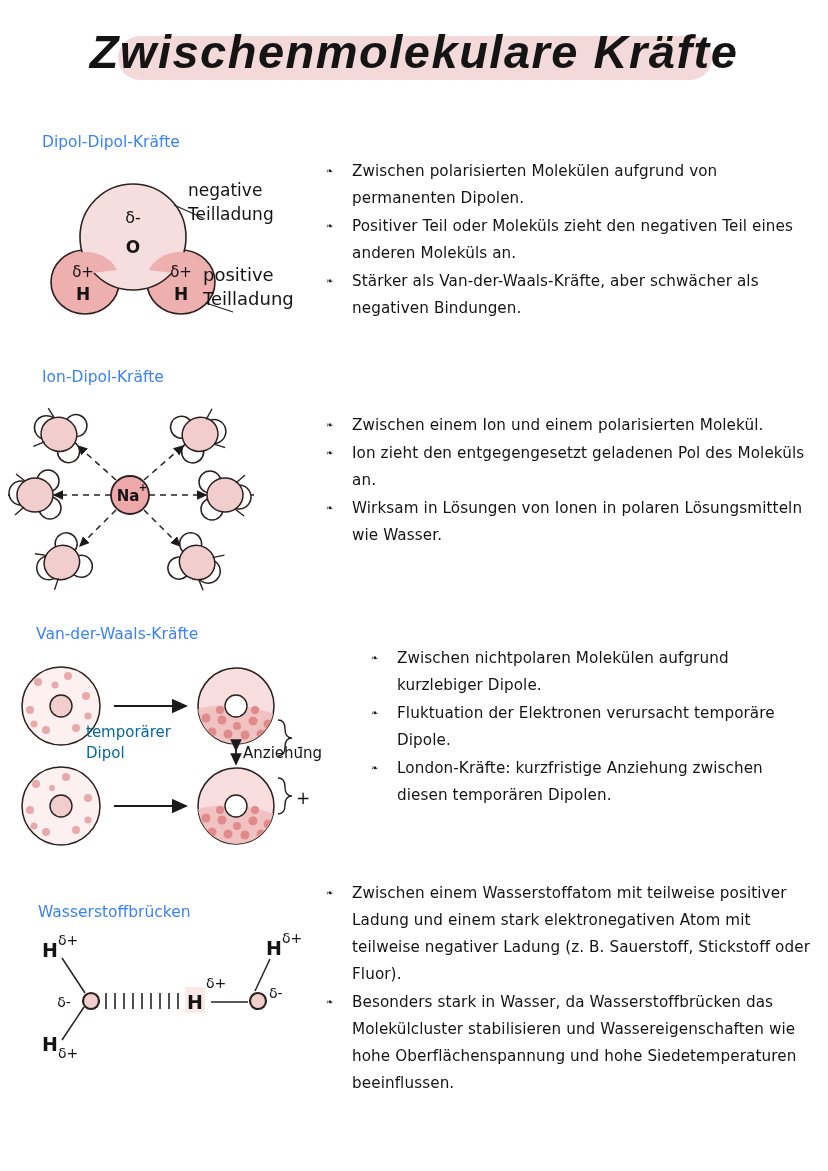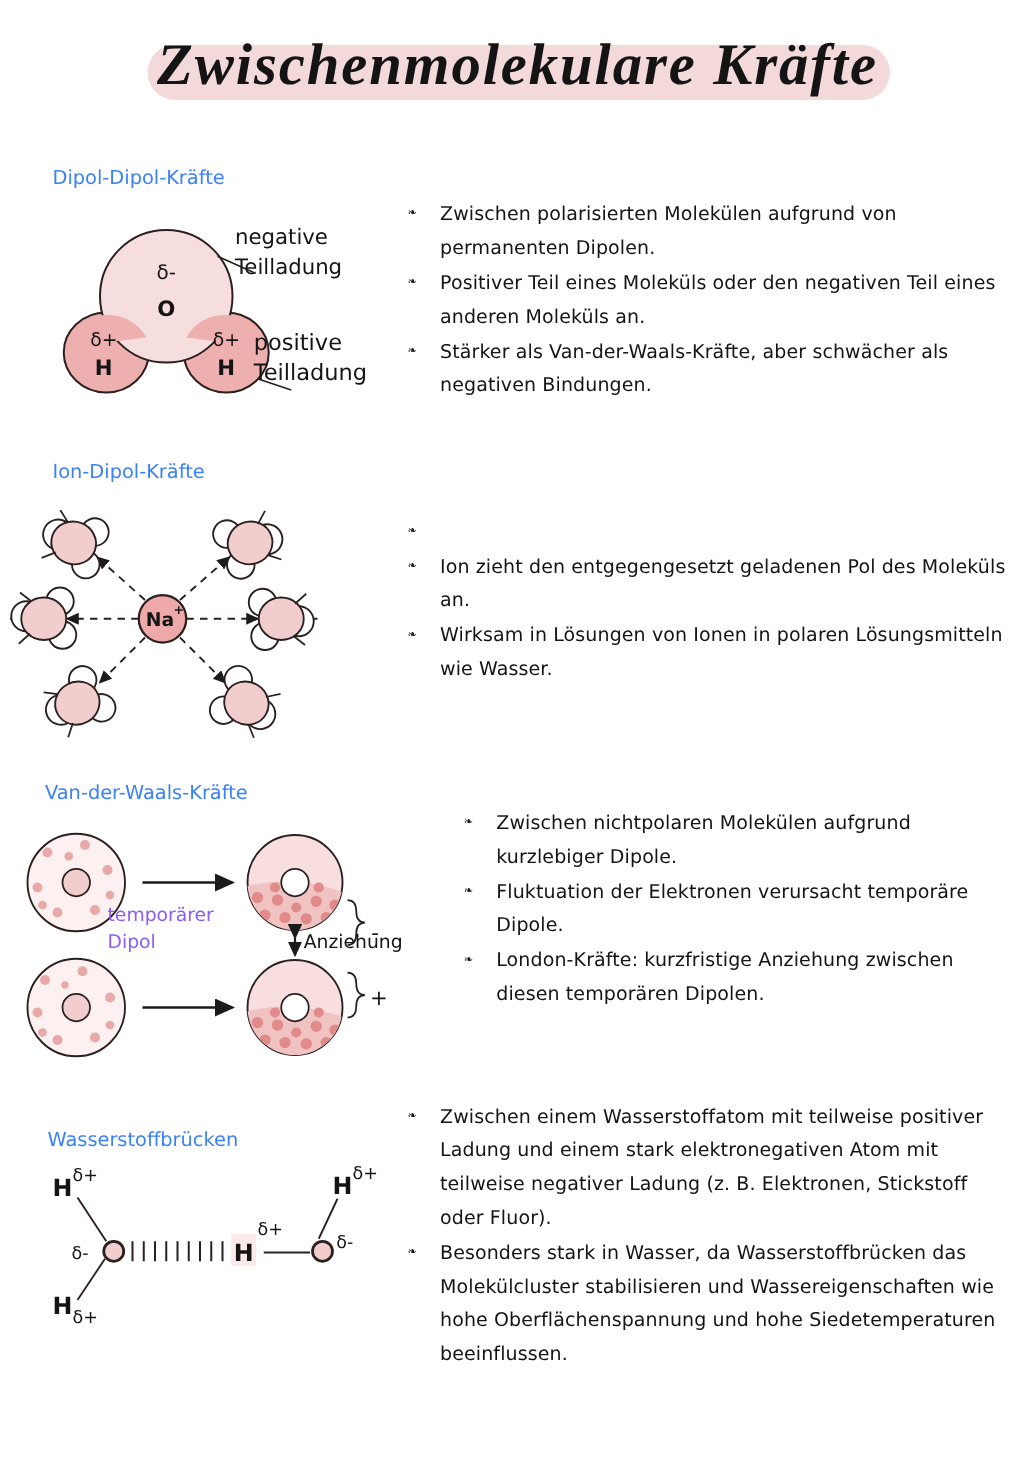--- a/index.html
+++ b/index.html
@@ -33,21 +33,21 @@
     height: 44px;
     background: #f3d9da;
     border-radius: 22px;
   }
   .title-text {
     position: absolute;
     left: 0;
     top: 0;
     width: 828px;
     text-align: center;
-    font-family: Liberation Serif, serif;
+    font-family: Liberation Sans, sans-serif;
     font-style: italic;
     font-weight: 700;
     font-size: 47px;
     letter-spacing: 1.5px;
     color: #141414;
     line-height: 76px;
     white-space: nowrap;
   }
 
   
@@ -135,21 +135,21 @@
 
 <div style="position:absolute; left:203px; top:263px; width:130px; line-height:24px; font-family:'DejaVu Sans',sans-serif; font-size:18px; color:#141414;">positive Teilladung</div>
 
 <div class="bullets" style="left:325px; top:158px; width:480px;">
   <div class="bullet-row">
     <span class="bullet-mark">❧</span>
     <span class="bullet-text">Zwischen polarisierten Molekülen aufgrund von permanenten Dipolen.</span>
   </div>
   <div class="bullet-row">
     <span class="bullet-mark">❧</span>
-    <span class="bullet-text">Positiver Teil eines Moleküls oder den negativen Teil eines anderen Moleküls an.</span>
+    <span class="bullet-text">Positiver Teil oder Moleküls zieht den negativen Teil eines anderen Moleküls an.</span>
   </div>
   <div class="bullet-row">
     <span class="bullet-mark">❧</span>
     <span class="bullet-text">Stärker als Van-der-Waals-Kräfte, aber schwächer als negativen Bindungen.</span>
   </div>
 </div>
 
 <div class="sec-heading" style="left:42px; top:368px;">Ion-Dipol-Kräfte</div>
 
 <div class="figure" style="left:8px; top:398px; width:300px; height:200px;">
@@ -189,20 +189,21 @@
 
     <circle cx="122" cy="97" r="19" fill="#eda9a9" stroke="#2a2020" stroke-width="1.8"></circle>
     <text class="fig-label" x="120" y="103" font-size="15" font-weight="700" text-anchor="middle">Na</text>
     <text class="fig-label" x="135" y="93" font-size="10" font-weight="700" text-anchor="middle">+</text>
   </svg>
 </div>
 
 <div class="bullets" style="left:325px; top:412px; width:480px;">
   <div class="bullet-row">
     <span class="bullet-mark">❧</span>
+    <span class="bullet-text">Zwischen einem Ion und einem polarisierten Molekül.</span>
   </div>
   <div class="bullet-row">
     <span class="bullet-mark">❧</span>
     <span class="bullet-text">Ion zieht den entgegengesetzt geladenen Pol des Moleküls an.</span>
   </div>
   <div class="bullet-row">
     <span class="bullet-mark">❧</span>
     <span class="bullet-text">Wirksam in Lösungen von Ionen in polaren Lösungsmitteln wie Wasser.</span>
   </div>
 </div>
@@ -304,21 +305,21 @@
     <path d="M270 62 q7 0 7 9 q0 9 7 9 q-7 0 -7 9 q0 9 -7 9" fill="none" stroke="#2a2020" stroke-width="1.4"></path>
     <text class="fig-label" x="289" y="94" font-size="17">-</text>
 
     <path d="M270 120 q7 0 7 9 q0 9 7 9 q-7 0 -7 9 q0 9 -7 9" fill="none" stroke="#2a2020" stroke-width="1.4"></path>
     <text class="fig-label" x="288" y="146" font-size="17">+</text>
 
     <line x1="228" y1="92" x2="228" y2="106" stroke="#1b1b1b" stroke-width="1.8" marker-start="url(#arrHead2s)" marker-end="url(#arrHead2s)"></line>
   </svg>
 </div>
 
-<div style="position:absolute; left:86px; top:722px; width:130px; font-family:'DejaVu Sans',sans-serif; font-size:15px; line-height:21px; color:#8b5cf6;">
+<div style="position:absolute; left:86px; top:722px; width:130px; font-family:'DejaVu Sans',sans-serif; font-size:15px; line-height:21px; color:#0369a1;">
   <div>temporärer</div>
   <div>Dipol</div>
 </div>
 
 <div style="position:absolute; left:243px; top:744px; font-family:'DejaVu Sans',sans-serif; font-size:15px; color:#141414; white-space:nowrap;">Anziehung</div>
 
 <div class="bullets" style="left:370px; top:645px; width:440px;">
   <div class="bullet-row">
     <span class="bullet-mark">❧</span>
     <span class="bullet-text">Zwischen nichtpolaren Molekülen aufgrund kurzlebiger Dipole.</span>
@@ -373,19 +374,19 @@
 
     <line x1="233" y1="66" x2="248" y2="34" stroke="#2a2020" stroke-width="1.5"></line>
     <text class="fig-label" x="244" y="30" font-size="19" font-weight="700">H</text>
     <text class="fig-label" x="260" y="18" font-size="14">δ+</text>
   </svg>
 </div>
 
 <div class="bullets" style="left:325px; top:880px; width:485px;">
   <div class="bullet-row">
     <span class="bullet-mark">❧</span>
-    <span class="bullet-text">Zwischen einem Wasserstoffatom mit teilweise positiver Ladung und einem stark elektronegativen Atom mit teilweise negativer Ladung (z. B. Elektronen, Stickstoff oder Fluor).</span>
+    <span class="bullet-text">Zwischen einem Wasserstoffatom mit teilweise positiver Ladung und einem stark elektronegativen Atom mit teilweise negativer Ladung (z. B. Sauerstoff, Stickstoff oder Fluor).</span>
   </div>
   <div class="bullet-row">
     <span class="bullet-mark">❧</span>
     <span class="bullet-text">Besonders stark in Wasser, da Wasserstoffbrücken das Molekülcluster stabilisieren und Wassereigenschaften wie hohe Oberflächenspannung und hohe Siedetemperaturen beeinflussen.</span>
   </div>
 </div>
 
 </body></html>

